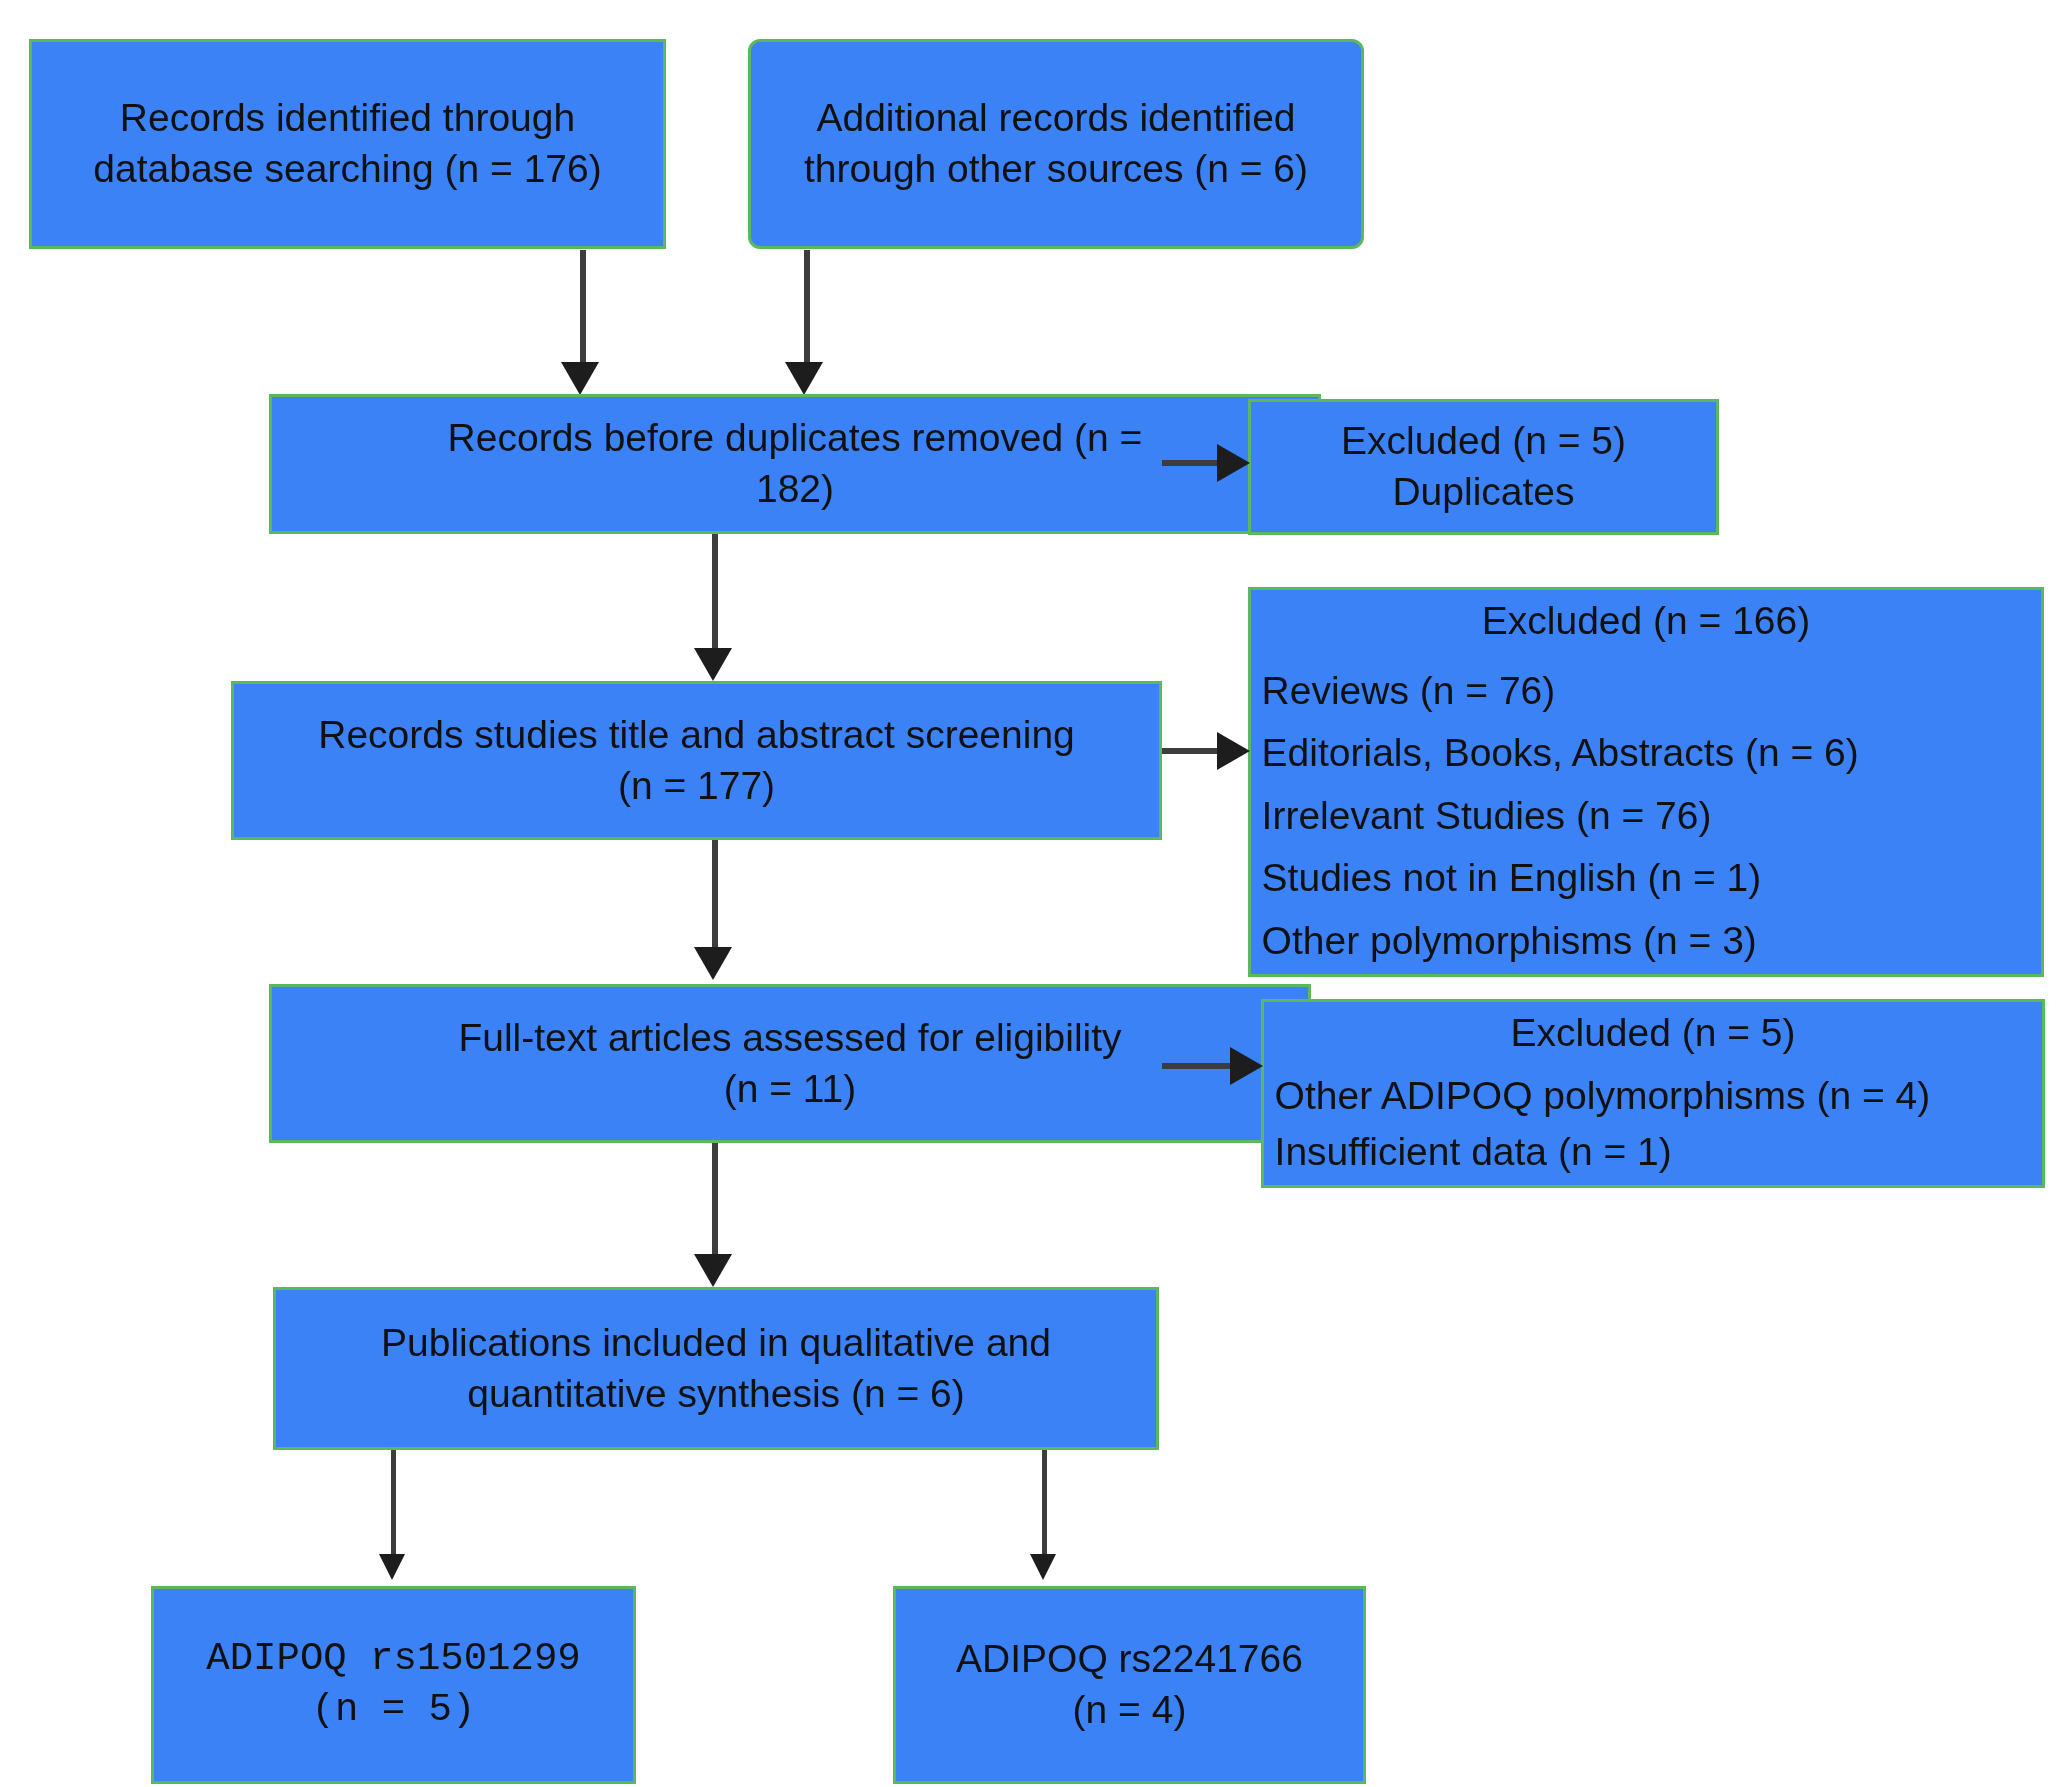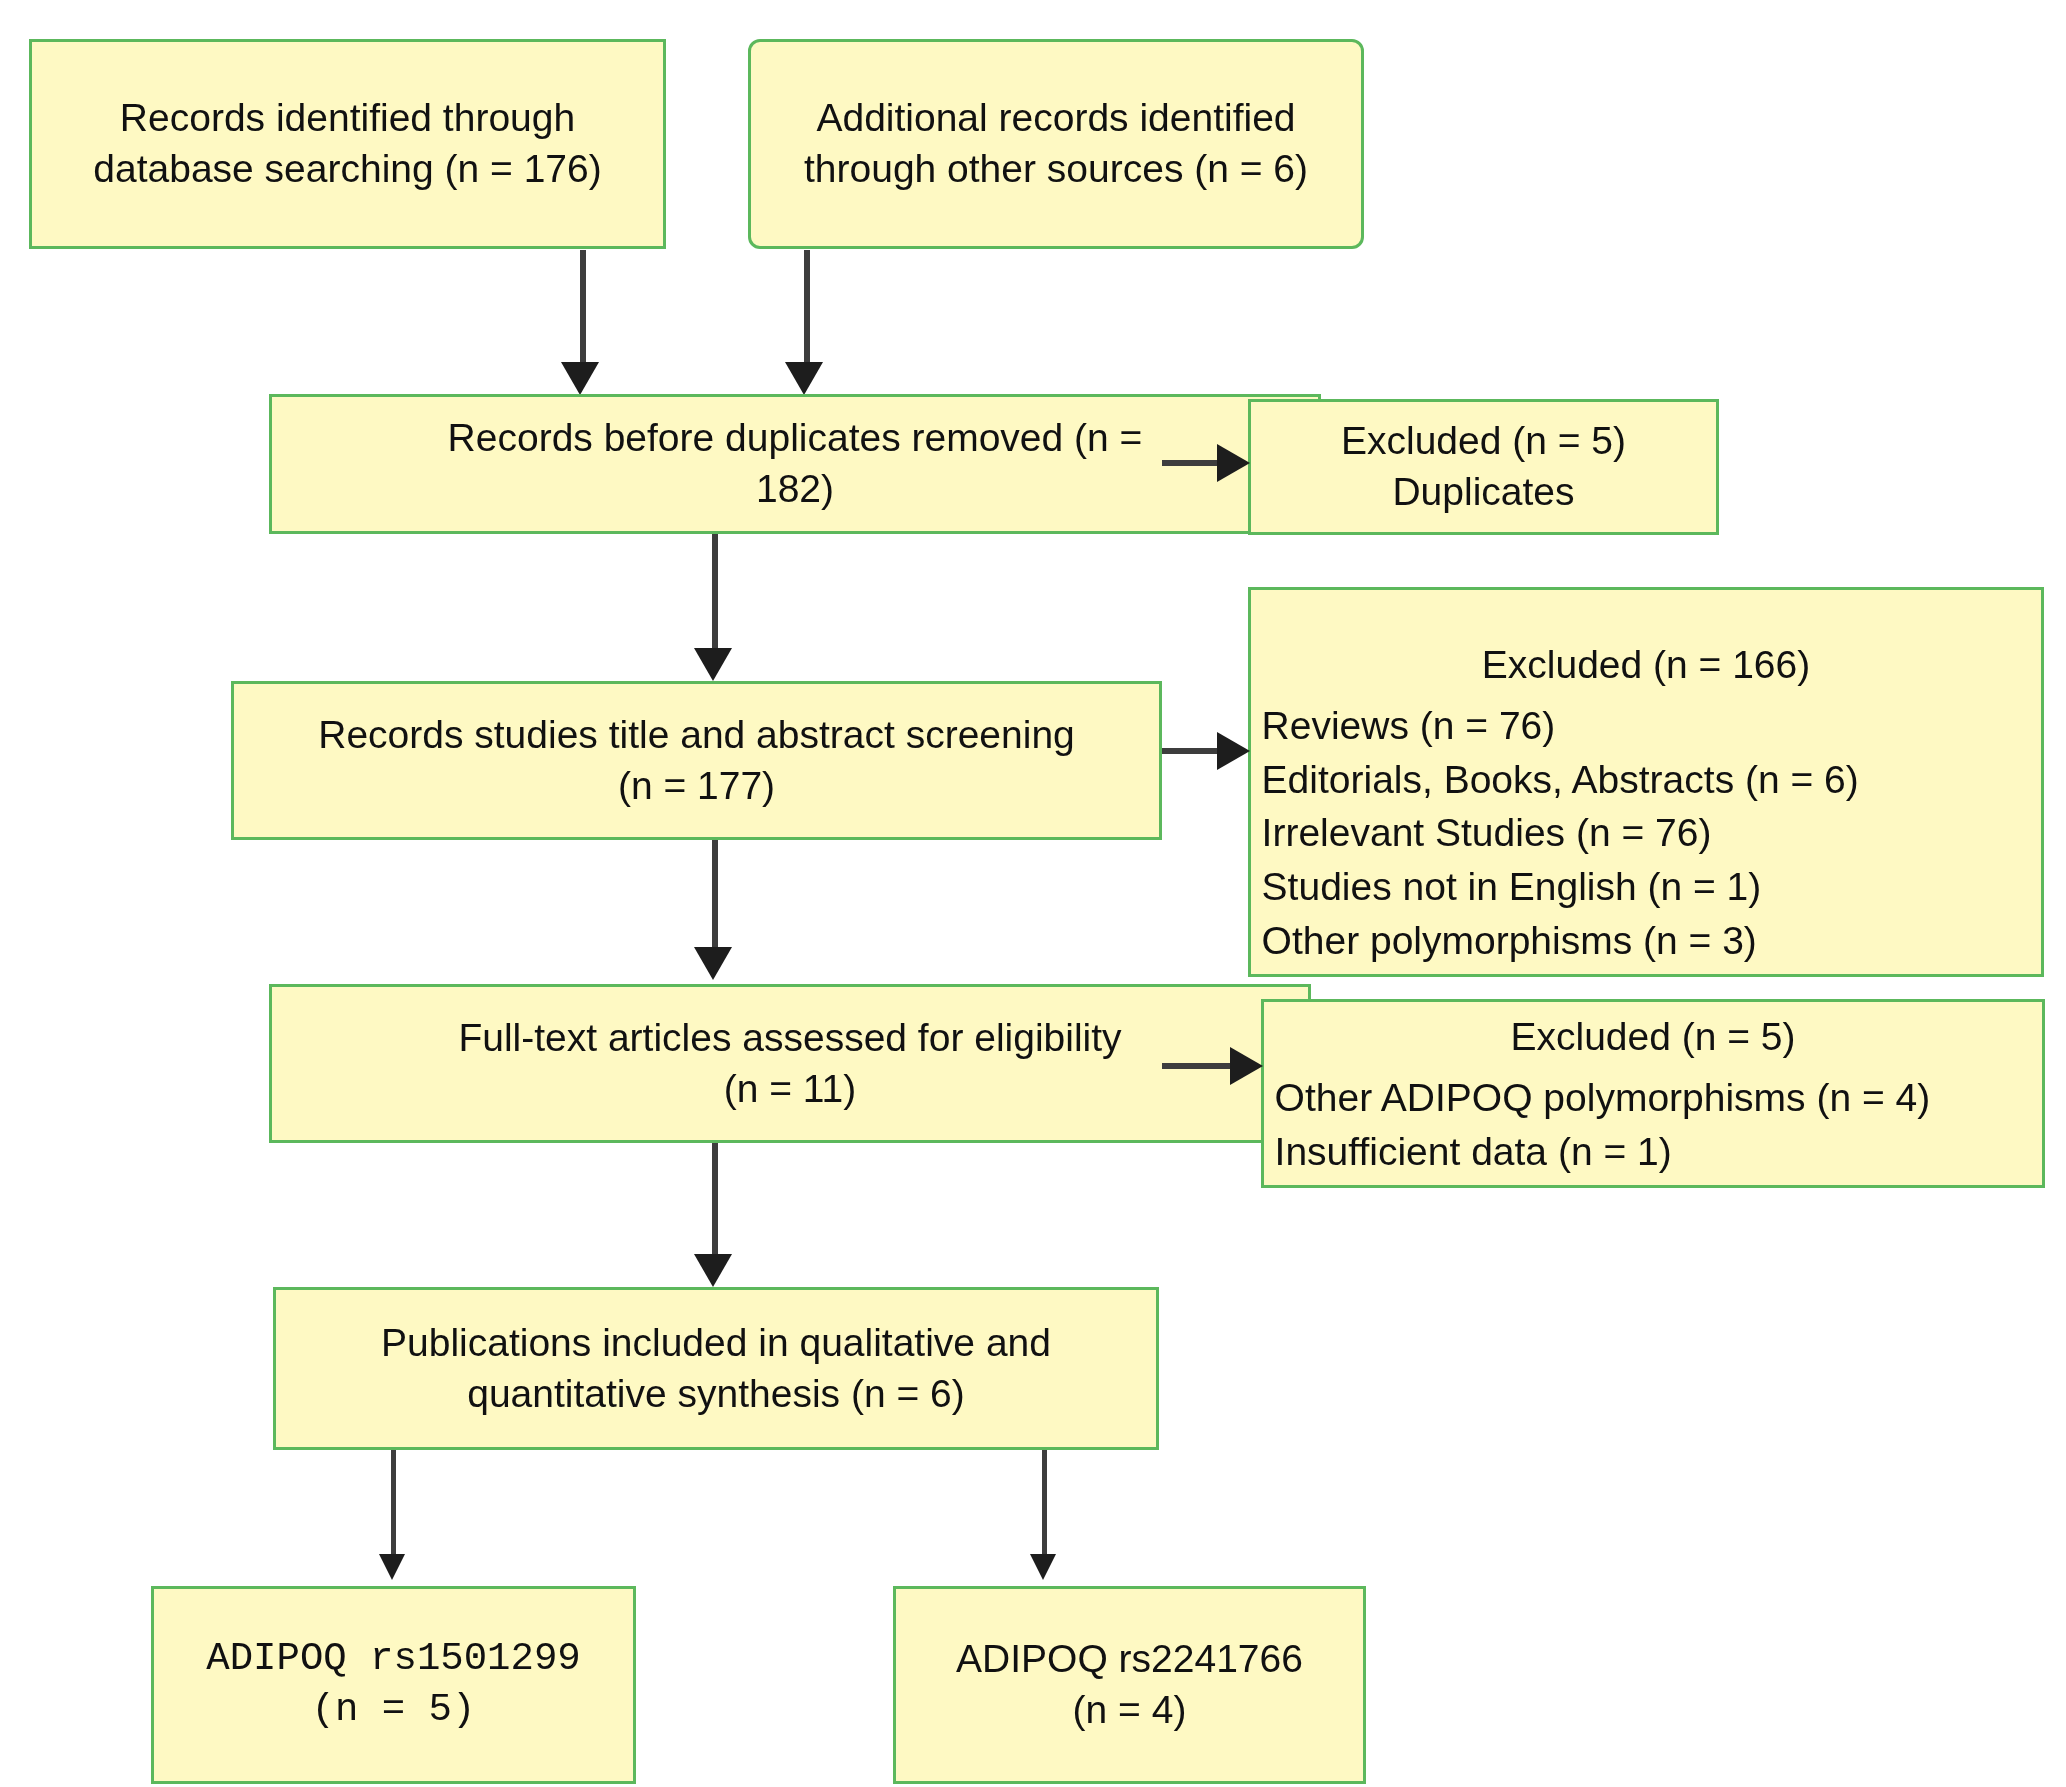--- a/index.html
+++ b/index.html
@@ -13,34 +13,34 @@
     width: 2066px;
     height: 1788px;
     background: #ffffff;
     font-family: "Liberation Sans", sans-serif;
     overflow: hidden;
   }
   .box {
     position: absolute;
     box-sizing: border-box;
     border: 3.8px solid #5cb85c;
-    background: #fef9c3;
+    background: #3b82f6;
     display: flex;
     flex-direction: column;
     justify-content: center;
     color: #111111;
     font-size: 39px;
     line-height: 1.30;
     text-align: center;
     padding: 4.5px 10.6px;
   }
   .box.listbox {
     text-align: left;
-    justify-content: flex-end;
-    padding-top: 23px;
+    justify-content: space-between;
+    padding-top: 6px;
   }
   .box .line { display: block; white-space: nowrap; }
   .box.wrap .line { white-space: normal; }
   .listbox .hdr {
     display: block;
     text-align: center;
     margin-bottom: 10.6px;
     white-space: nowrap;
   }
   .listbox .li {

